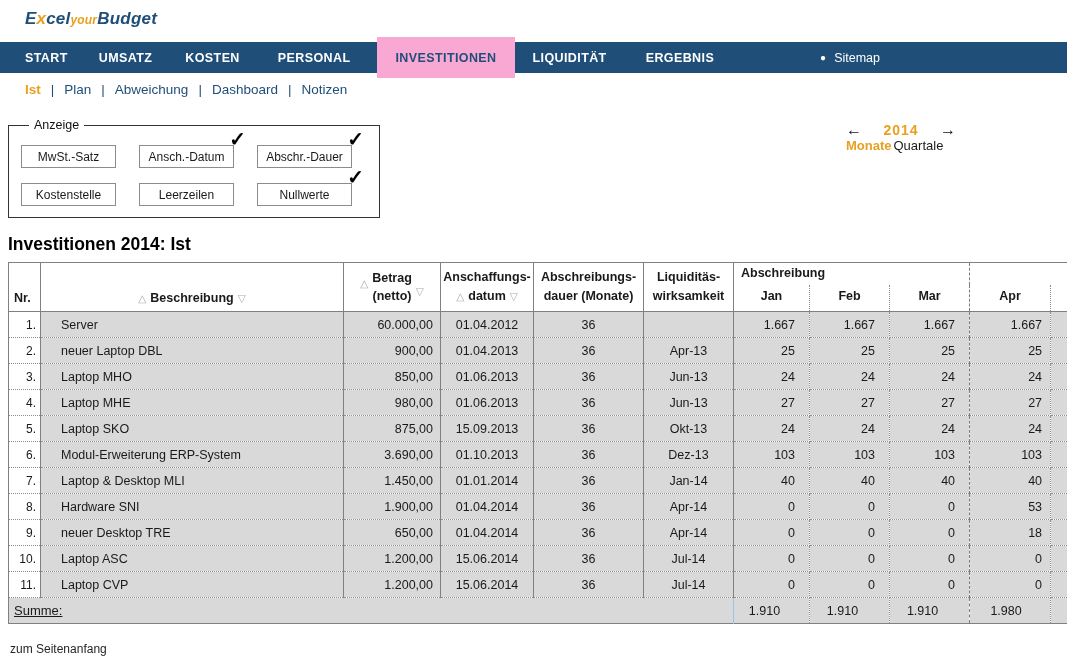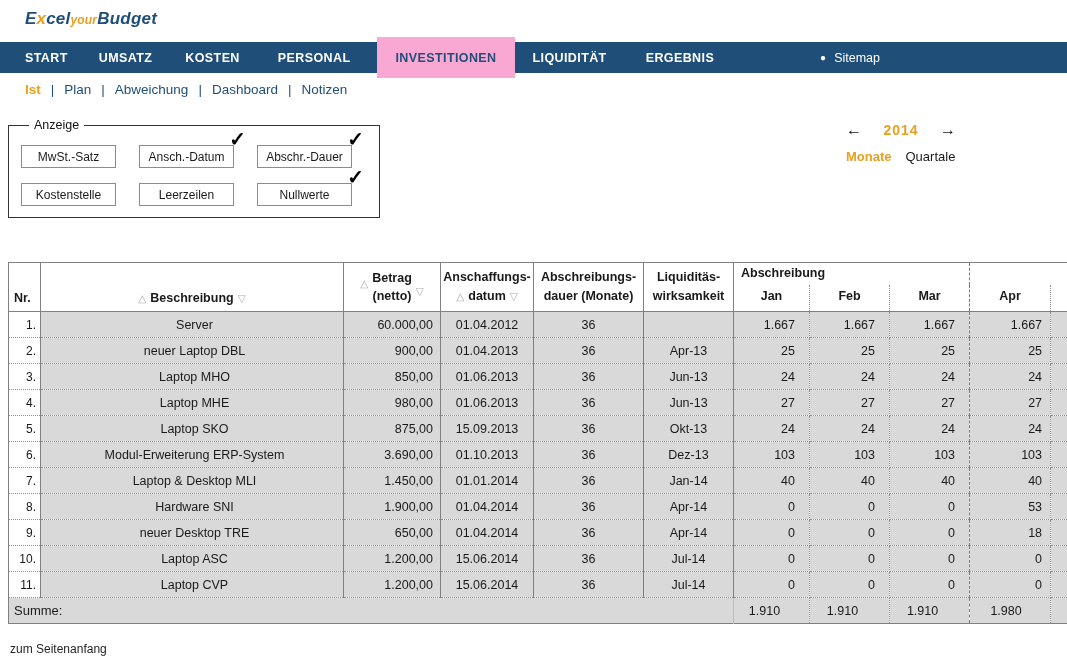--- a/index.html
+++ b/index.html
@@ -47,21 +47,21 @@
              font-size:12px; color:#1a1a1a; display:flex; align-items:center;
              justify-content:center; cursor:pointer; font-family:inherit; }
   .check { position:absolute; top:-18px; right:-12px; font-size:20px;
            font-weight:bold; color:#000; }
 
   
   .period { position:absolute; left:846px; top:122px; width:110px; }
   .year-row { display:flex; align-items:center; justify-content:space-between; }
   .arrow { font-size:16px; font-weight:bold; color:#111; cursor:pointer; line-height:1; }
   .year { font-size:14px; font-weight:bold; color:#E8A01E; letter-spacing:1px; }
-  .view-row { margin-top:11px; display:flex; gap:14px; font-size:13px; }
+  .view-row { display:flex; gap:2px; font-size:13px; }
   .view-active { color:#E8A01E; font-weight:bold; cursor:pointer; }
   .view { color:#1a1a1a; cursor:pointer; }
 
   
   .heading { position:absolute; left:8px; top:234px; font-size:17.5px;
              font-weight:bold; color:#000; }
 
   
   table.inv { position:absolute; left:8px; top:262px; width:1059px;
               border-collapse:collapse; table-layout:fixed;
@@ -86,30 +86,30 @@
   .th-datum { vertical-align:middle; text-align:center; line-height:1.5; }
   .th-dauer { vertical-align:middle; text-align:center; line-height:1.5; }
   .th-liq   { vertical-align:middle; text-align:center; line-height:1.5; }
   .th-group { text-align:left; vertical-align:top; padding:3px 0 0 7px; height:22px; border-bottom:none !important; }
   .th-group-empty { border-bottom:none !important; }
   .head-b th { border-top:none; height:27px; vertical-align:middle; text-align:center; padding-bottom:3px; }
 
   
   table.inv td { height:26px; background:#D9D9D9; border-bottom:1px dotted #8f8f8f; }
   .c-nr   { background:#fff !important; text-align:right; padding-right:4px; font-size:12px !important; }
-  .c-beschr { text-align:center; padding-left:5px; }
+  .c-beschr { text-align:left; padding-left:20px; }
   .c-betrag { text-align:right; padding-right:7px; }
   .c-datum, .c-dauer, .c-liq { text-align:center; }
   .c-m { text-align:right; padding-right:14px; }
   .m-apr { padding-right:8px; }
   .last-data-row td { border-bottom:1px solid #808080; }
 
   
   .summe-row td { background:#fff; height:26px; border-bottom:1px solid #808080; }
-  .sum-label { text-align:left; padding-left:5px; font-size:13px !important; }
+  .sum-label { text-align:left; padding-left:5px; font-size:13px !important;text-decoration:underline; }
   .sum-m { text-align:center; padding-right:14px; }
   .sum-first { border-left:1px solid #9DC3E6; }
   .sum-apr { padding-right:8px; }
 
   
   .back-top { position:absolute; left:10px; top:642px; font-size:12px;
               color:#262626; cursor:pointer; }
 </style>
 </head>
 <body>
@@ -178,20 +178,21 @@
       <span class="arrow">←</span>
       <span class="year">2014</span>
       <span class="arrow">→</span>
     </div>
     <div class="view-row">
       <span class="view-active">Monate</span>
       <span class="view">Quartale</span>
     </div>
   </div>
 
+  <div class="heading">Investitionen 2014: Ist</div>
 
   <table class="inv">
     <colgroup>
       <col style="width:32px">
         <col style="width:303px">
         <col style="width:97px">
       <col style="width:93px">
         <col style="width:110px">
         <col style="width:90px">
       <col style="width:76px">

